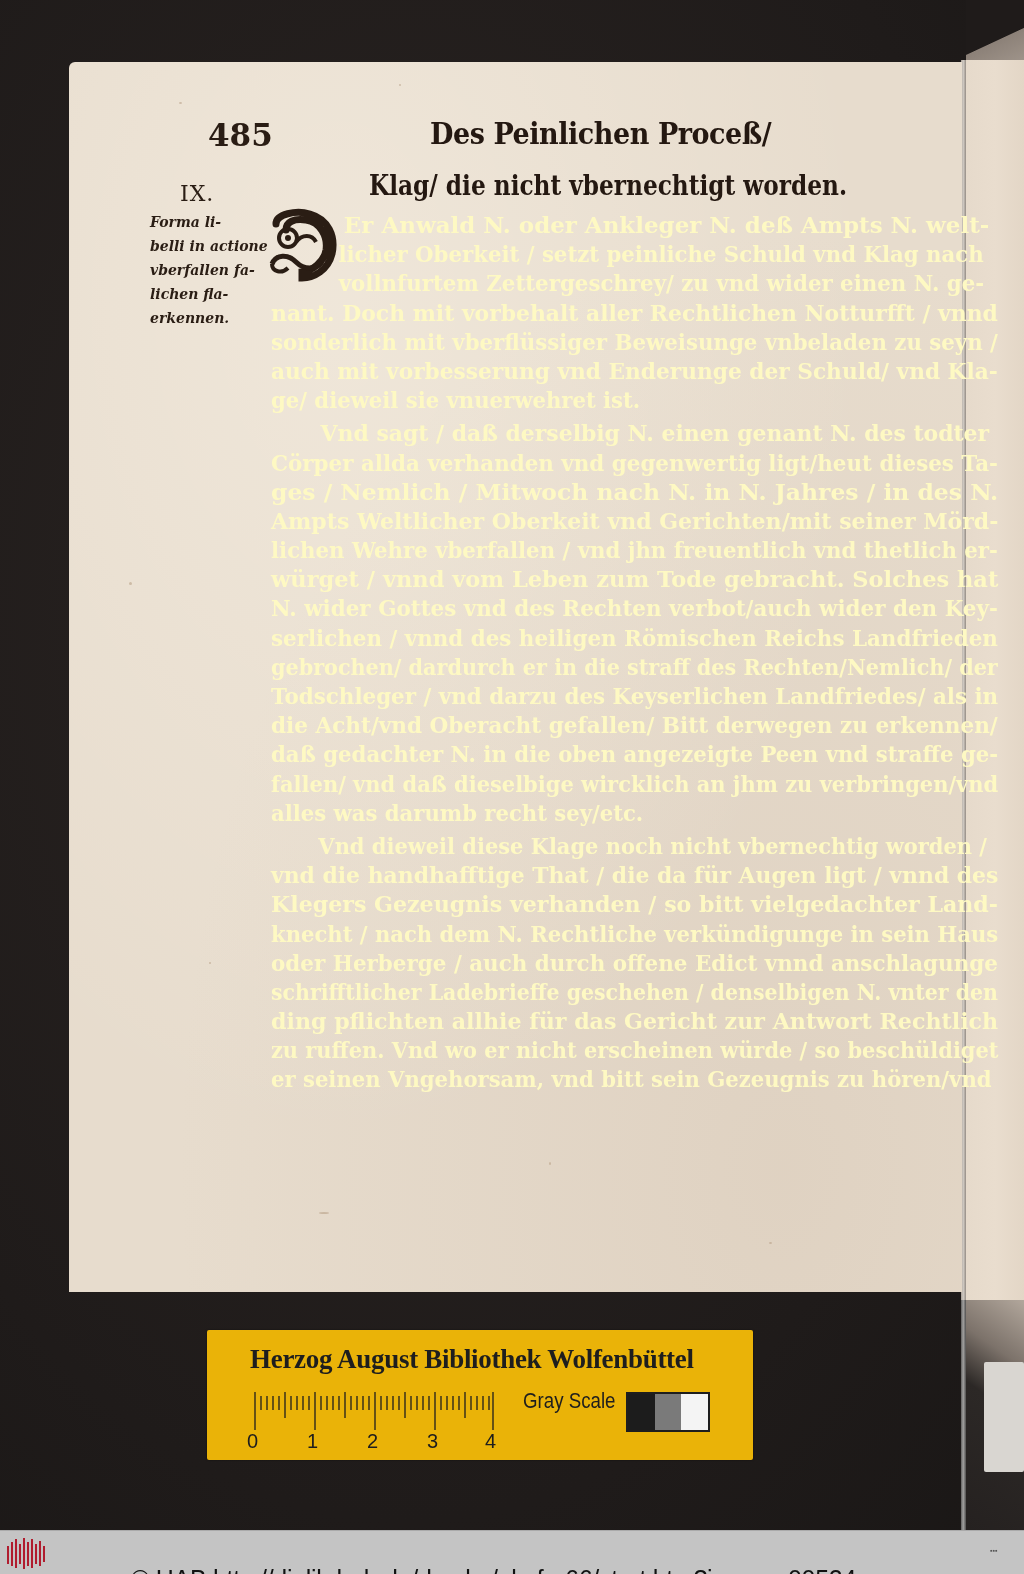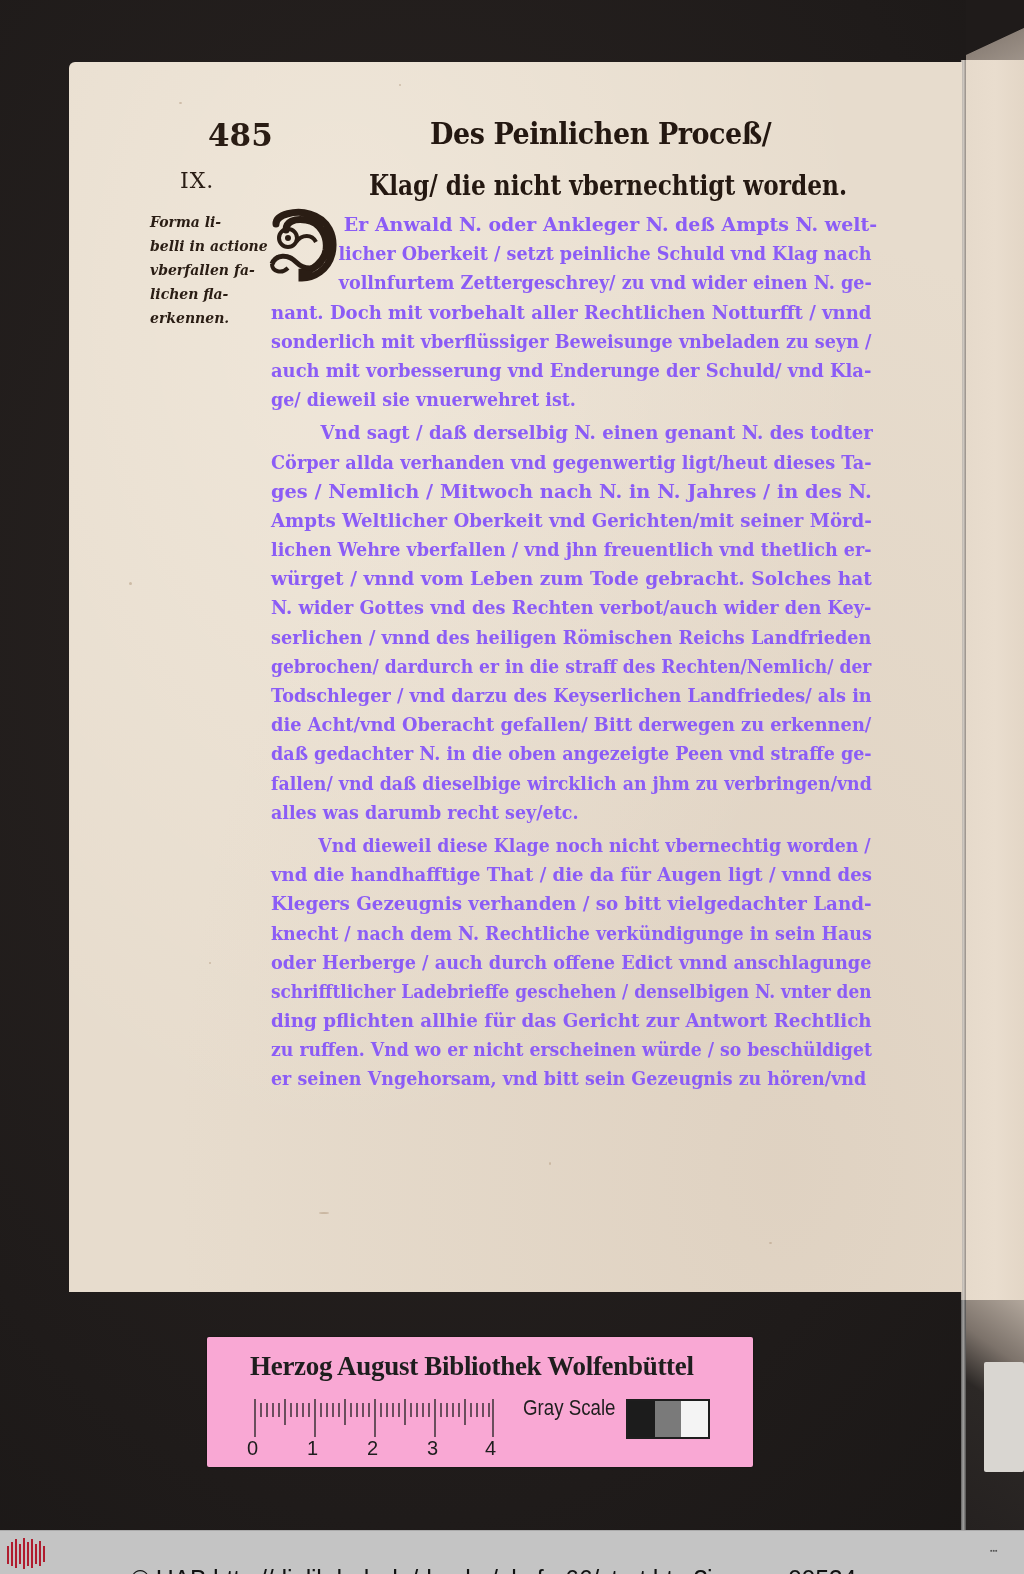--- a/index.html
+++ b/index.html
@@ -51,59 +51,58 @@
   .page-number {
     position: absolute; left: 208px; top: 117px;
     font-family: "DejaVu Serif", serif; font-size: 31px; font-weight: bold; color: #2a1d14;
   }
   .running-head {
     position: absolute; left: 430px; top: 116px;
     font-family: "DejaVu Serif", serif; font-size: 30px; font-weight: bold; color: #241811;
     letter-spacing: -0.5px; transform: scaleX(0.9); transform-origin: left;
   }
   .section-number {
-    position: absolute; left: 180px; top: 168px;
+    position: absolute; left: 180px; top: 181px;
     font-family: "DejaVu Serif", serif; font-size: 22px; color: #2a1d14; letter-spacing: 1px;
   }
   .chapter-title {
     position: absolute; left: 369px; top: 170px;
     font-family: "DejaVu Serif", serif; font-size: 27px; font-weight: bold; color: #241811;
     transform: scaleX(0.86); transform-origin: left; white-space: nowrap;
   }
   .marginal-note {
     position: absolute; left: 150px; top: 210px; width: 120px;
     font-family: "DejaVu Serif", serif; font-style: italic; font-weight: bold;
     font-size: 14px; line-height: 24px; color: #2a1d14;
   }
   .marginal-note div { white-space: nowrap; }
 
   .drop-cap {
     position: absolute; left: 266px; top: 208px; width: 74px; height: 74px;
   }
 
   .body-text {
     position: absolute; left: 271px; top: 210px; width: 648px;
-    font-family: "DejaVu Serif", serif; font-weight: bold; color: #8b5cf6;
-    font-size: 19px; line-height: 29.2px;
+    font-family: "DejaVu Serif", serif; font-weight: bold; color: #fef9c3;
+    font-size: 23px; line-height: 29.2px;
   }
   .line {
     display: block; white-space: nowrap; height: 29.2px;
     transform-origin: left; overflow: visible;
   }
   .line.indent-cap { padding-left: 73px; }
   .line.indent-para { padding-left: 52px; }
   .line.right { text-align: right; }
   .para-gap { height: 4px; }
 
   
   .hab-card {
     position: absolute; left: 207px; top: 1330px; width: 546px; height: 130px;
-    background: #f9a8d4; border-radius: 2px;
+    background: #eab308; border-radius: 2px;
     box-shadow: 0 0 2px rgba(0,0,0,0.5);
-    margin-top: 7px;
   }
   .hab-card-title {
     position: absolute; left: 43px; top: 14px; width: 490px;
     font-family: "Liberation Serif", serif; font-weight: bold; font-size: 27px; color: #1e1e1e;
     white-space: nowrap; letter-spacing: -0.3px;
   }
   .ruler {
     position: absolute; left: 47px; top: 62px; width: 240px; height: 40px;
   }
   .ruler-labels {

